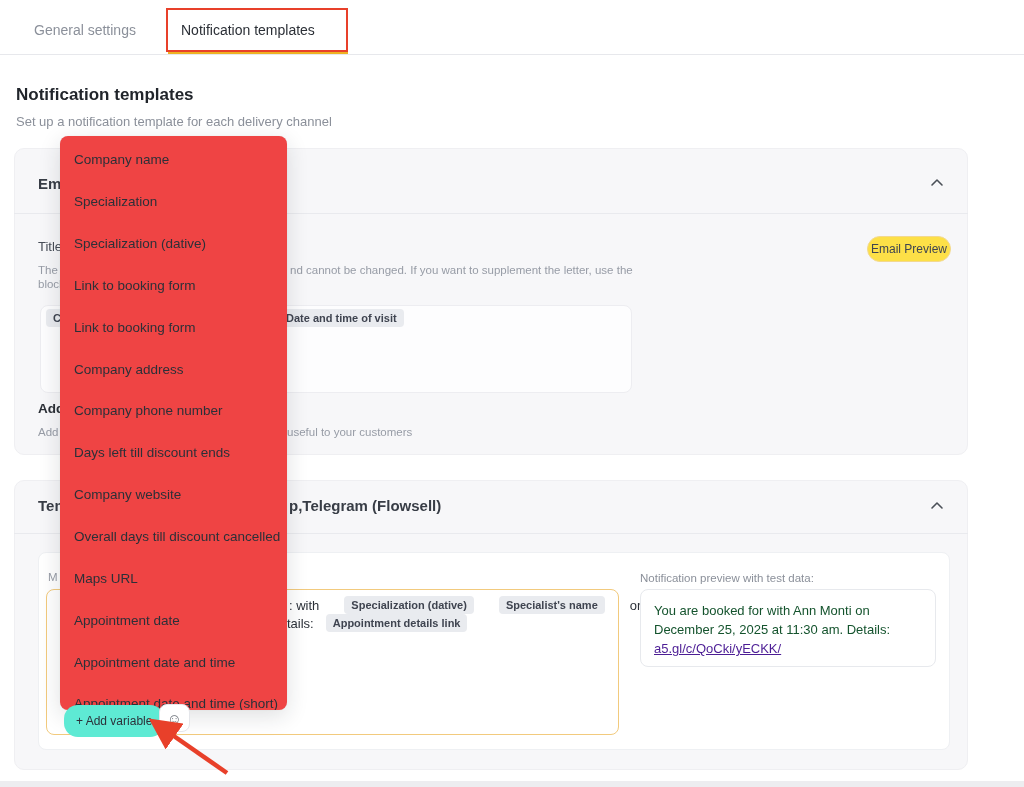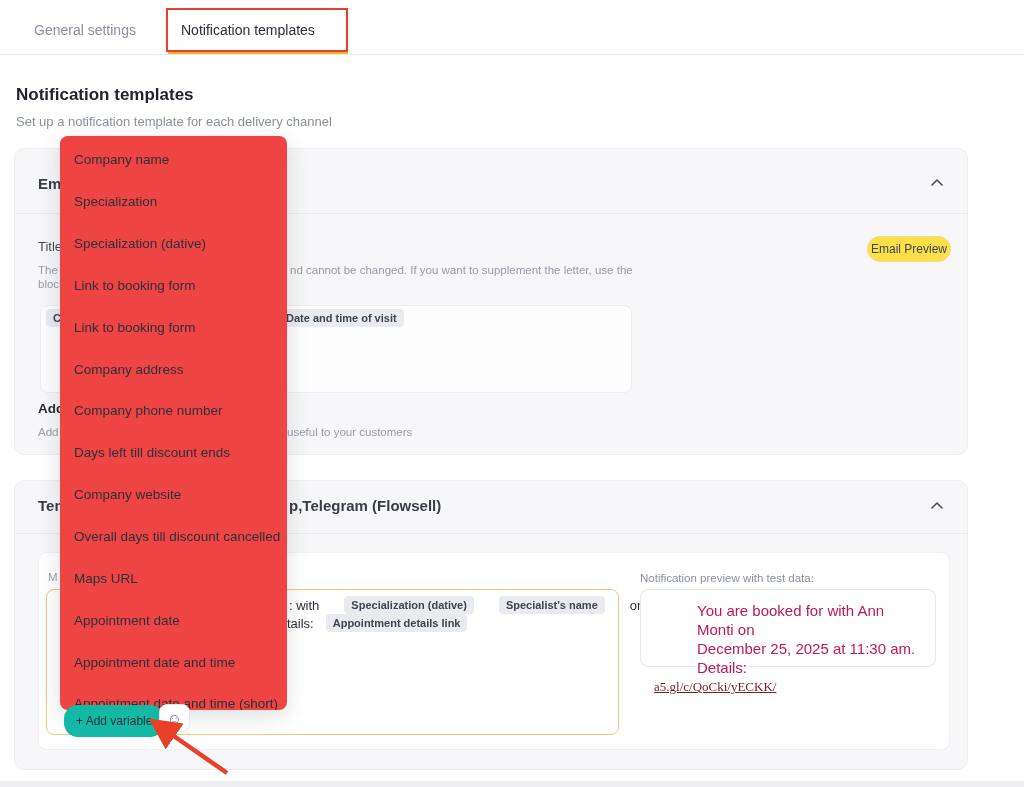--- a/index.html
+++ b/index.html
@@ -41,24 +41,24 @@
 
   .inner-panel { left:38px; top:552px; width:912px; height:198px; background:#ffffff;
     border:1px solid #eef0f3; border-radius:8px; }
 
   .composer { left:46px; top:589px; width:573px; height:146px; background:#ffffff;
     border:1px solid #f2ca7d; border-radius:8px; }
   .composer-row { display:flex; align-items:center; gap:8px; white-space:nowrap; }
 
   .preview-box { left:640px; top:589px; width:296px; height:78px; background:#ffffff;
     border:1px solid #e7e9ed; border-radius:8px; padding:11px 13px; }
-  .preview-box div { font-size:15px; color:#be185d; line-height:19px;margin-left:43px; }
-  .preview-link { color:#7f1d1d; text-decoration:underline; font-size:13px; line-height:19px;font-family:Liberation Serif, serif; }
+  .preview-box div { font-size:13px; color:#14532d; line-height:19px; }
+  .preview-link { color:#4c1d95; text-decoration:underline; font-size:13px; line-height:19px; }
 
-  .btn-add-variable { left:64px; top:705px; height:24px; padding:16px 12px; background:#14b8a6;
+  .btn-add-variable { left:64px; top:705px; height:24px; padding:16px 12px; background:#5eead4;
     border-radius:14px; font-size:12px; color:#2c313a; display:flex; align-items:center;
     z-index:60; white-space:nowrap; }
   .btn-emoji { left:159px; top:704px; width:31px; height:28px; background:#ffffff;
     border:1px solid #e4e6ea; border-radius:8px; display:flex; align-items:center;
     justify-content:center; font-size:15px; color:#6b7078; z-index:60; }
 
   
   .dropdown { left:60px; top:136px; width:227px; height:574px; background:#ef4444;
     border-radius:8px; box-shadow:0 6px 22px rgba(30,34,40,.14), 0 0 1px rgba(30,34,40,.12);
     overflow:hidden; z-index:50; padding-top:3px; }

